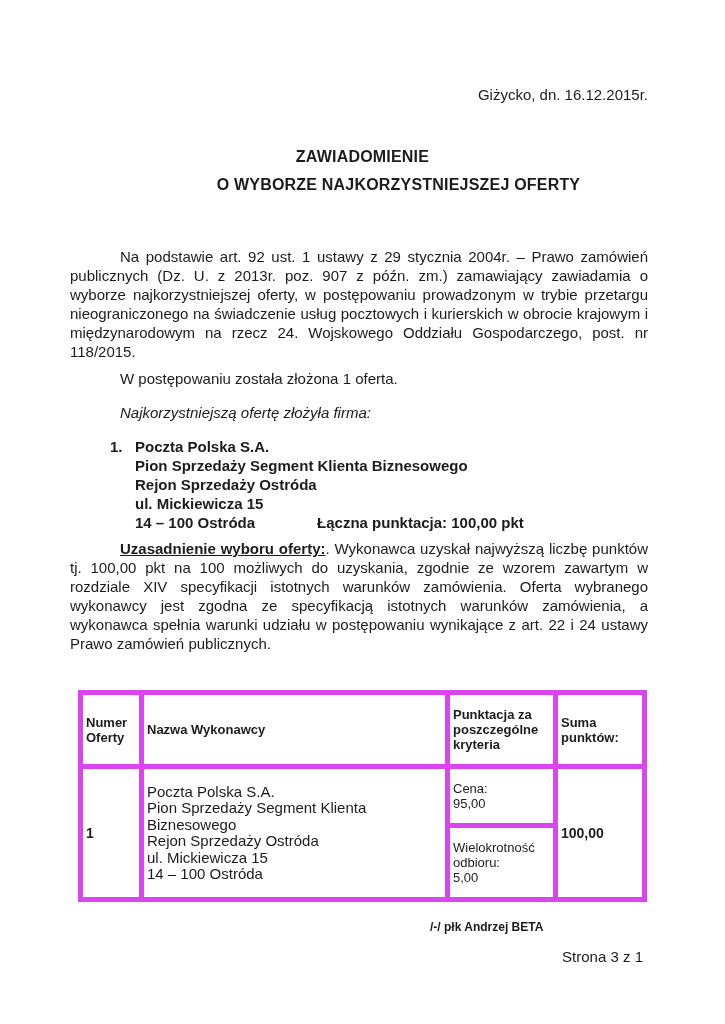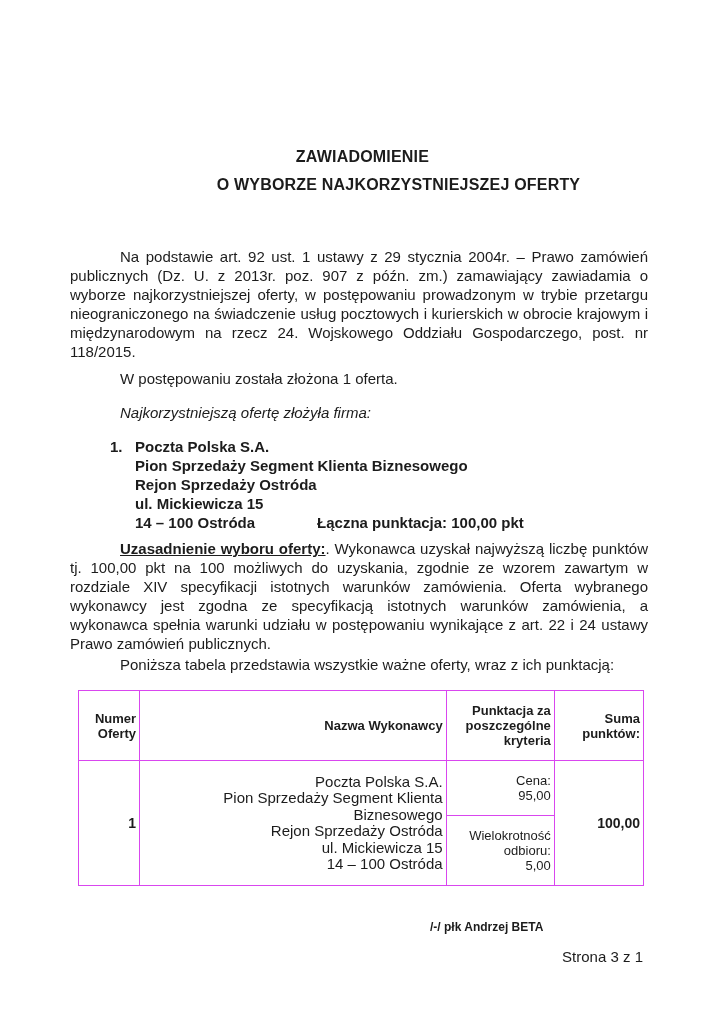--- a/index.html
+++ b/index.html
@@ -74,22 +74,22 @@
   .p4 { top: 655px; }
 
   .offers-table {
     top: 690px;
     left: 78px;
     border-collapse: collapse;
     table-layout: fixed;
     width: 566px;
   }
   .offers-table th, .offers-table td {
-    border: 1px solid #d946ef;
-    text-align: right;
+    border: 5px solid #d946ef;
+    text-align: left;
     vertical-align: middle;
     padding: 12px 3px;
     overflow: hidden;
   }
   .col-num   { width: 61px; }
   .col-name  { width: 306px; }
   .col-crit  { width: 108px; }
   .col-total { width: 89px; }
   .offers-table th {
     font-size: 13px;
@@ -139,20 +139,21 @@
     top: 948px;
     right: 82px;
     font-size: 15px;
   }
 </style>
 </head>
 <body>
 
 <div class="page">
 
+  <div class="abs date-line">Giżycko, dn. 16.12.2015r.</div>
 
   <div class="abs doc-title title-1">ZAWIADOMIENIE</div>
   <div class="abs doc-title title-2">O WYBORZE NAJKORZYSTNIEJSZEJ OFERTY</div>
 
   <div class="abs para justified p1">Na podstawie art. 92 ust. 1 ustawy z 29 stycznia 2004r. – Prawo zamówień publicznych (Dz. U. z 2013r. poz. 907  z późn. zm.) zamawiający zawiadamia o wyborze najkorzystniejszej oferty, w postępowaniu prowadzonym w trybie przetargu nieograniczonego na świadczenie usług pocztowych i kurierskich w obrocie krajowym i międzynarodowym na rzecz 24. Wojskowego Oddziału Gospodarczego, post. nr 118/2015.</div>
 
   <div class="abs para p2">W postępowaniu została złożona 1 oferta.</div>
 
   <div class="abs para p3">Najkorzystniejszą ofertę złożyła firma:</div>
 
@@ -169,21 +170,20 @@
           <span class="winner-score">Łączna punktacja: 100,00 pkt</span>
         </div>
       </div>
     </div>
   </div>
 
   <div class="abs para justified uzasadnienie">
     <span class="u-head">Uzasadnienie wyboru oferty:</span><span>. Wykonawca uzyskał najwyższą liczbę punktów tj. 100,00 pkt na 100 możliwych do uzyskania, zgodnie ze wzorem zawartym w rozdziale XIV specyfikacji istotnych warunków zamówienia. Oferta wybranego wykonawcy jest zgodna ze specyfikacją istotnych warunków zamówienia, a wykonawca spełnia warunki udziału w postępowaniu wynikające z art. 22 i 24 ustawy Prawo zamówień publicznych.</span>
   </div>
 
-  <div class="abs para justified p4">Poniższa tabela przedstawia wszystkie ważne oferty, wraz z ich punktacją:</div>
 
   <table class="abs offers-table">
     <colgroup>
       <col class="col-num">
       <col class="col-name">
       <col class="col-crit">
       <col class="col-total">
     </colgroup>
     <tbody>
         <tr>

